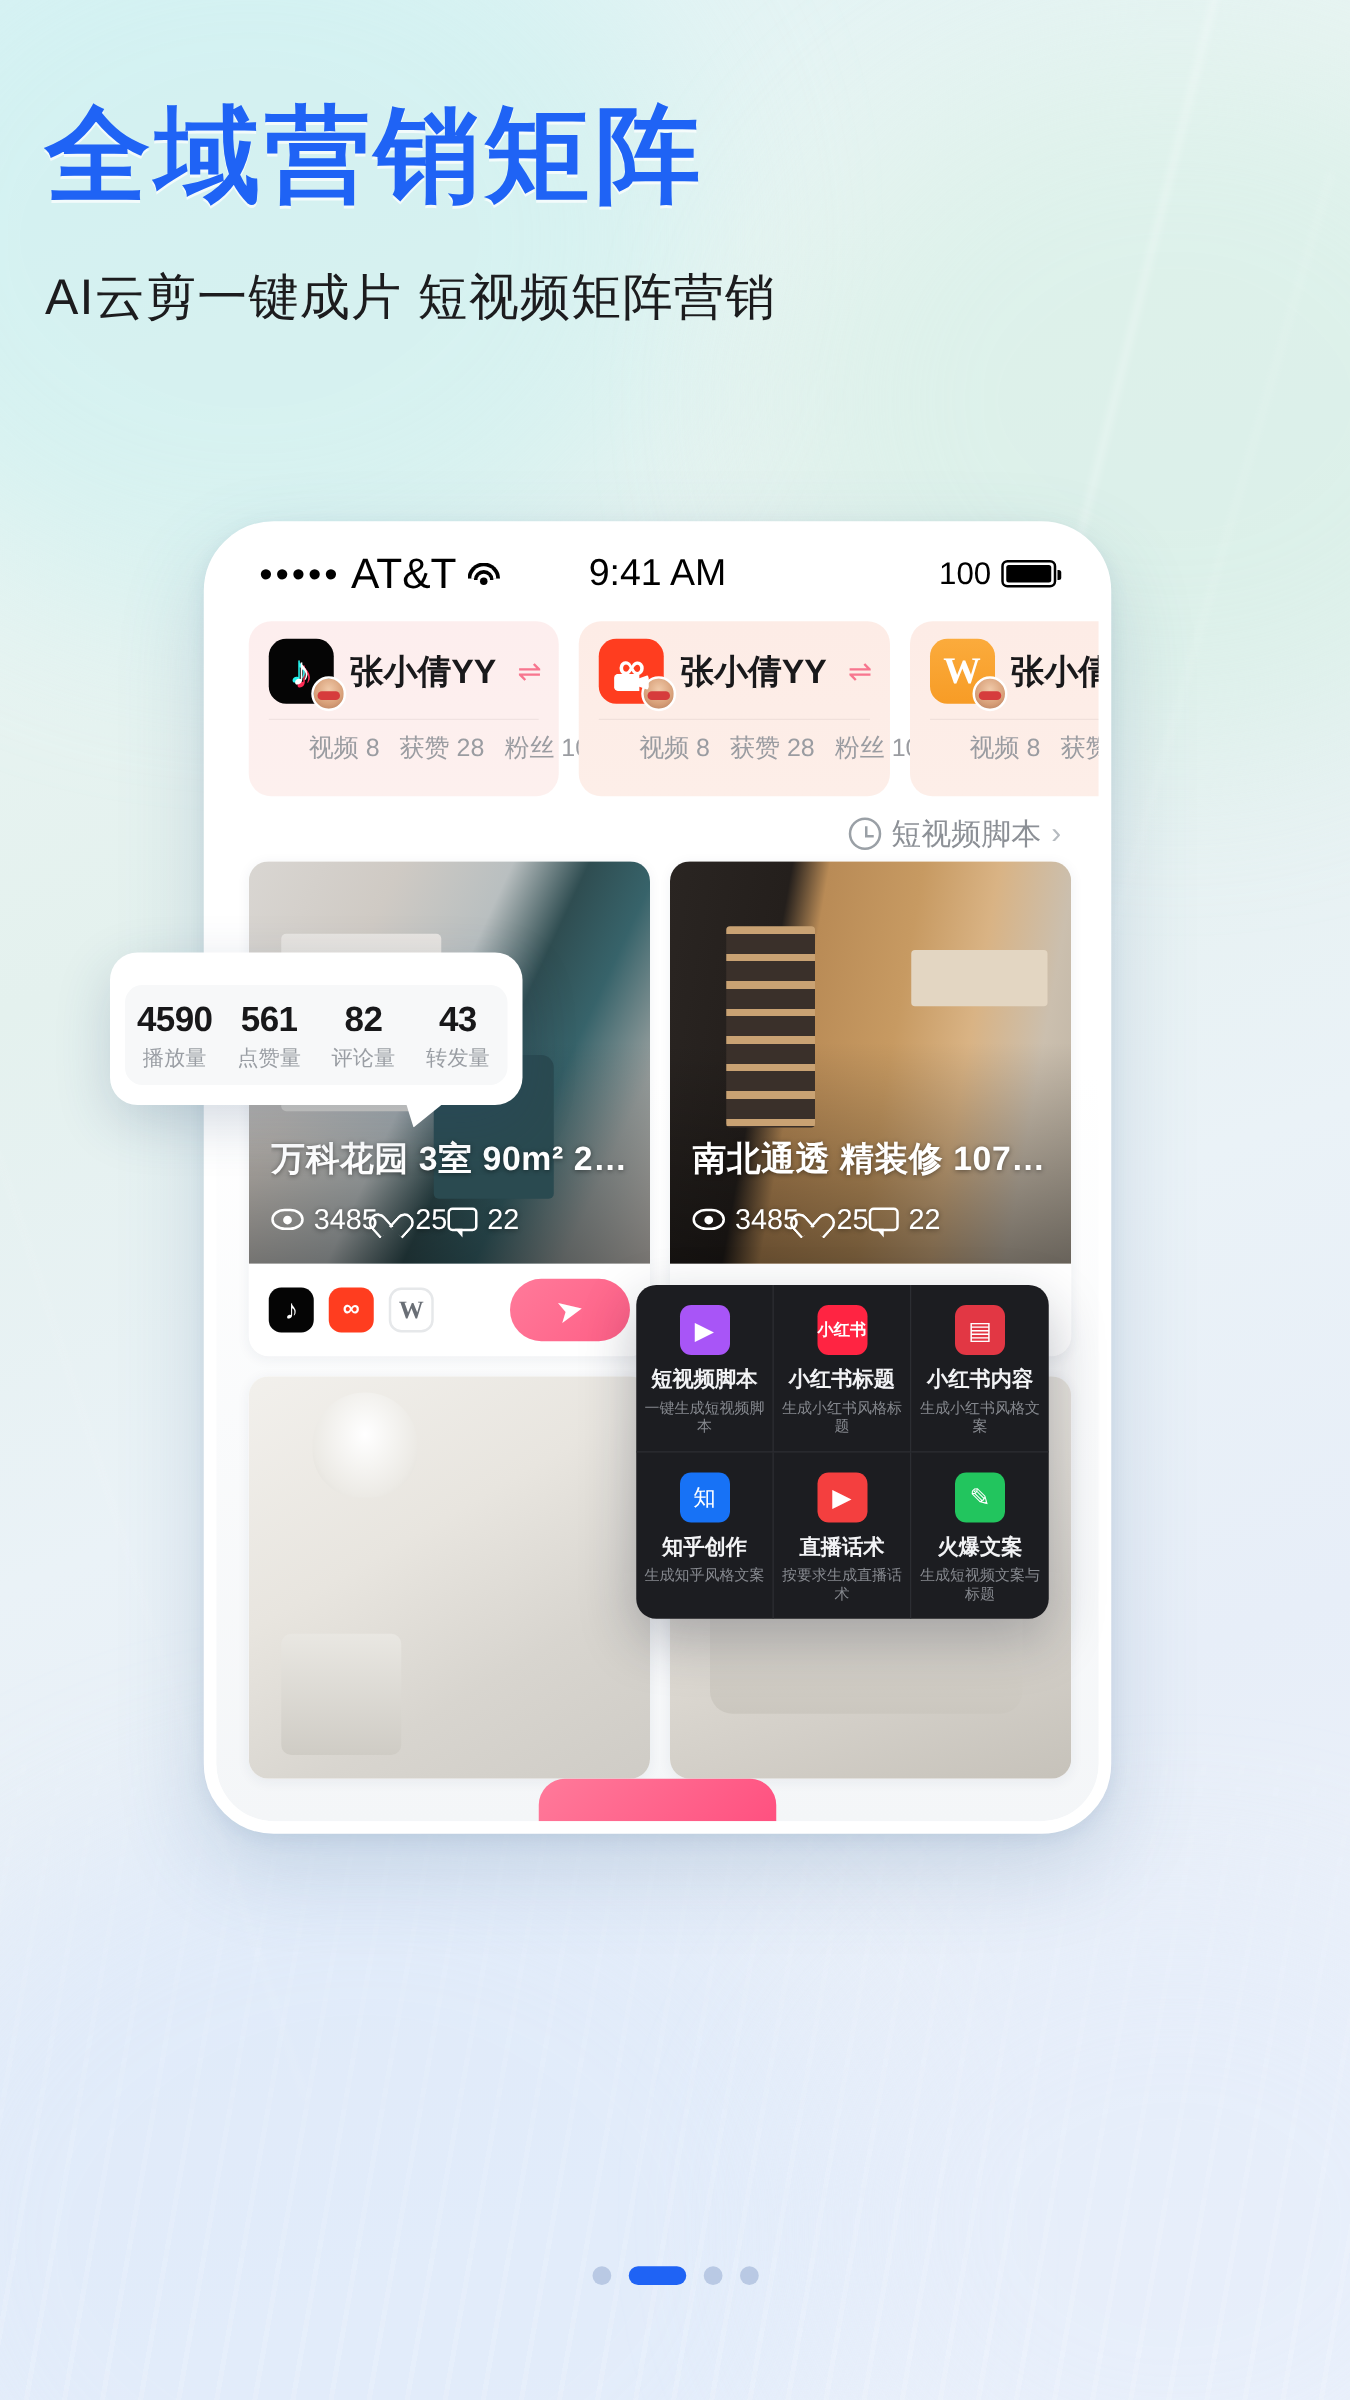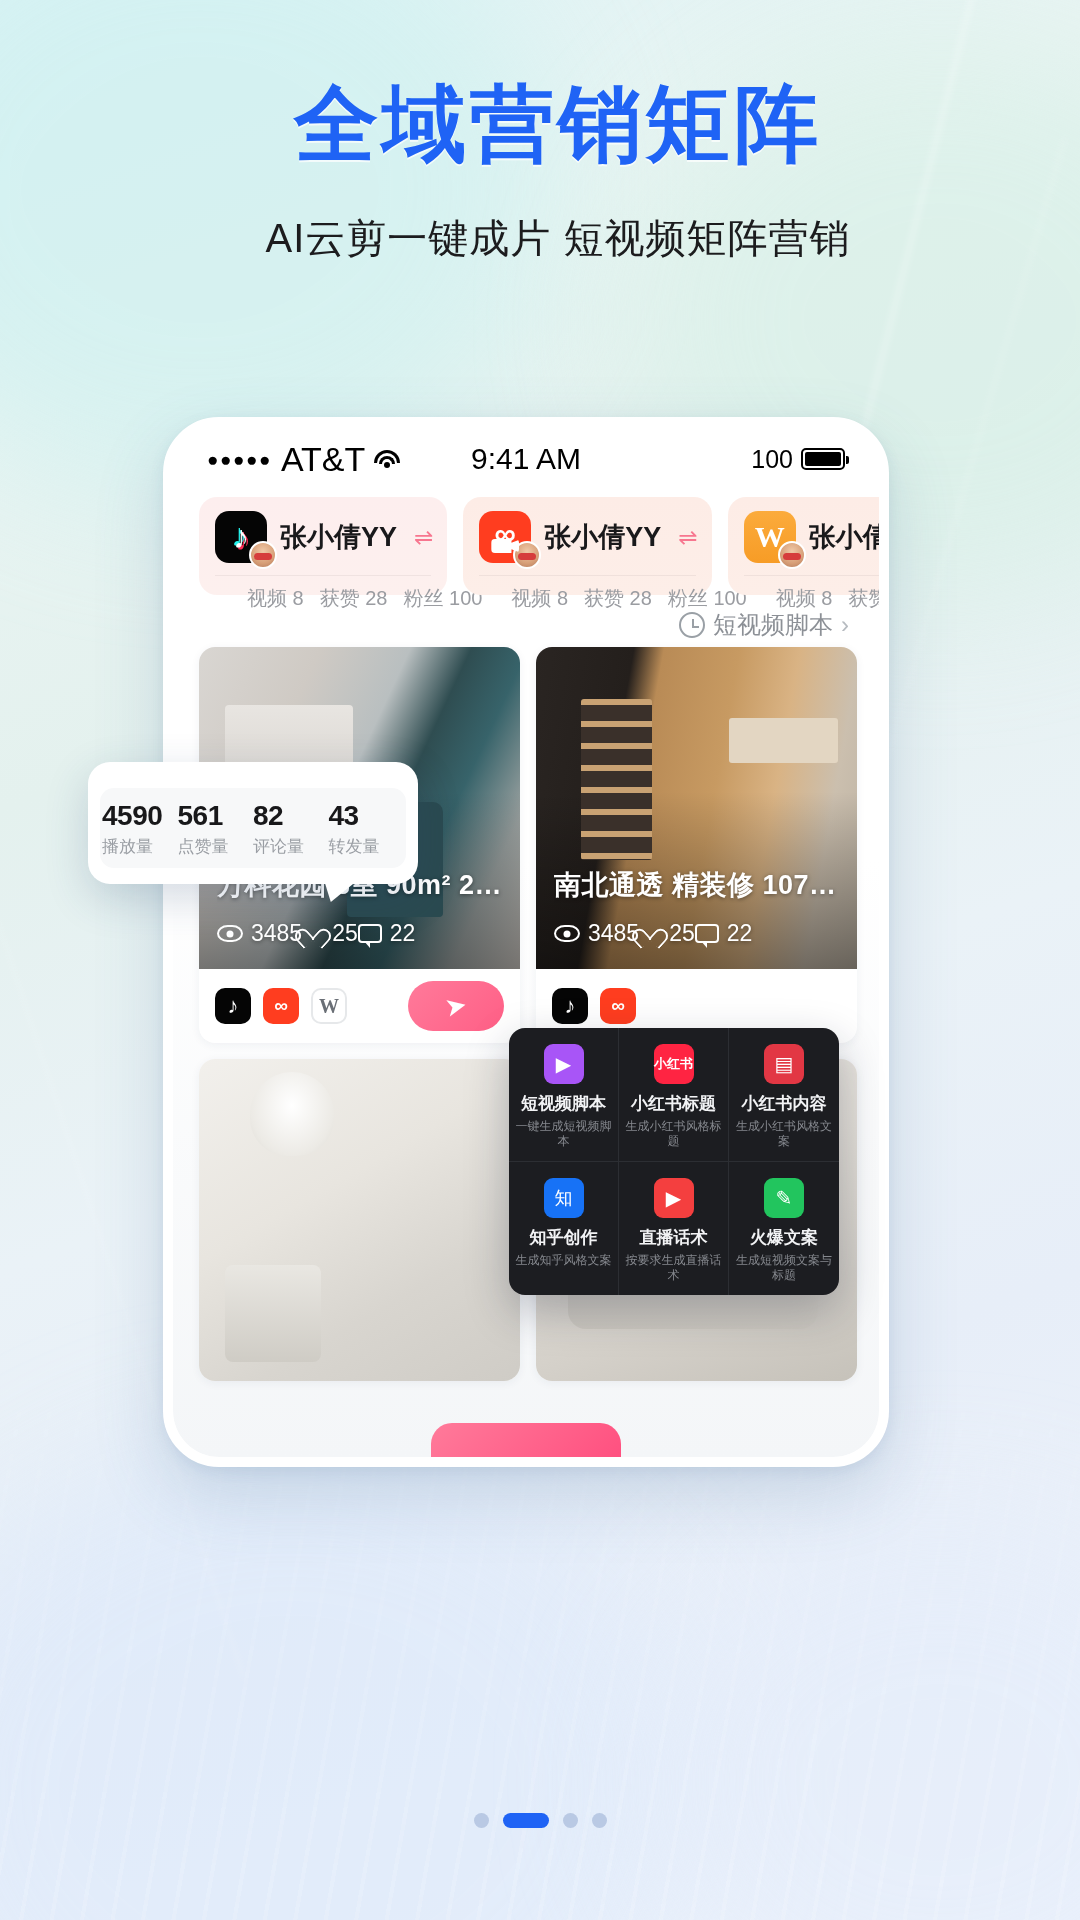--- a/index.html
+++ b/index.html
@@ -31,21 +31,21 @@
   .bg-fan {
     position: absolute; left: 0; bottom: 0; width: 1080px; height: 560px;
     background:
       repeating-linear-gradient(100deg, rgba(255,255,255,.0) 0 26px, rgba(255,255,255,.30) 26px 30px);
     opacity: .55;
     -webkit-mask-image: linear-gradient(to top, rgba(0,0,0,.9), rgba(0,0,0,0));
             mask-image: linear-gradient(to top, rgba(0,0,0,.9), rgba(0,0,0,0));
   }
 
   
-  .hero { position: absolute; top: 0; left: 0; width: 1080px; text-align: center; z-index: 5; padding-left: 36px; }
+  .hero { position: absolute; top: 0; left: 0; width: 1080px; text-align: left; z-index: 5; padding-left: 36px; }
   .hero-title {
     margin-top: 68px;
     font-size: 84px;
     font-weight: 700;
     letter-spacing: 4px;
     color: #1f63f5;
     text-shadow: 0 2px 0 rgba(255,255,255,.7);
   }
   .hero-sub {
     margin-top: 26px;
@@ -100,21 +100,21 @@
   .nav-title { font-size: 31px; font-weight: 600; color:#18181a; letter-spacing:1px;}
   .help-icon {
     position:absolute; right: 32px; top:50%; transform:translateY(-50%);
     width:34px;height:34px;border-radius:50%;border:2px solid #c3c7cc;color:#a8adb4;
     font-size:20px;display:flex;align-items:center;justify-content:center;
   }
 
   
   .accounts { display:flex; gap:16px; padding: 12px 22px 0 26px; }
   .acct {
-    flex: 0 0 234px; height: 98px; border-radius: 18px;
+    flex: 0 0 234px; height: 140px; border-radius: 18px;
     padding: 14px 16px 0 16px;
     position: relative;
   }
   .acct.pink { background: linear-gradient(180deg,#fdeeee 0%, #fdf0ee 100%); }
   .acct.peach{ background: linear-gradient(180deg,#fdece6 0%, #fdeee8 100%); }
   .acct-top { display:flex; align-items:center; gap:13px; }
   .plat-icon { width:52px;height:52px;border-radius:14px; position:relative; flex:0 0 auto;}
   .plat-icon .av {
     position:absolute; right:-10px; bottom:-6px; width:28px;height:28px;border-radius:50%;
     background: radial-gradient(circle at 50% 35%, #f0c9a8 0%, #d79f78 60%, #b3785a 100%);
@@ -271,21 +271,21 @@
   .chip {
     flex:0 0 auto; height:34px; padding:0 17px; border-radius:17px;
     display:flex;align-items:center; font-size:19px; color:#9fa3a9; background:#f2f3f5;
     white-space:nowrap;
   }
   .chip.active { background:linear-gradient(135deg,#ff4d8d,#f5308c); color:#fff; font-weight:600; }
   .stats-grid {
     margin-top:12px; background:#f7f8f9; border-radius:14px;
     display:flex; padding:12px 2px 10px 2px;
   }
-  .stat { flex:1; text-align:left; }
+  .stat { flex:1; text-align:center; }
   .stat-v { font-size:28px; font-weight:700; color:#18181a; letter-spacing:-.5px;}
   .stat-l { font-size:17px; color:#9a9ea4; margin-top:3px;}
 
   
   .ai-panel {
     position:absolute; left:509px; top:1028px; width:330px;
     background:#1c1d21; border-radius:16px;
     box-shadow:0 16px 44px rgba(20,30,50,.28);
     display:grid; grid-template-columns:repeat(3,1fr);
     overflow:hidden; z-index:9;

